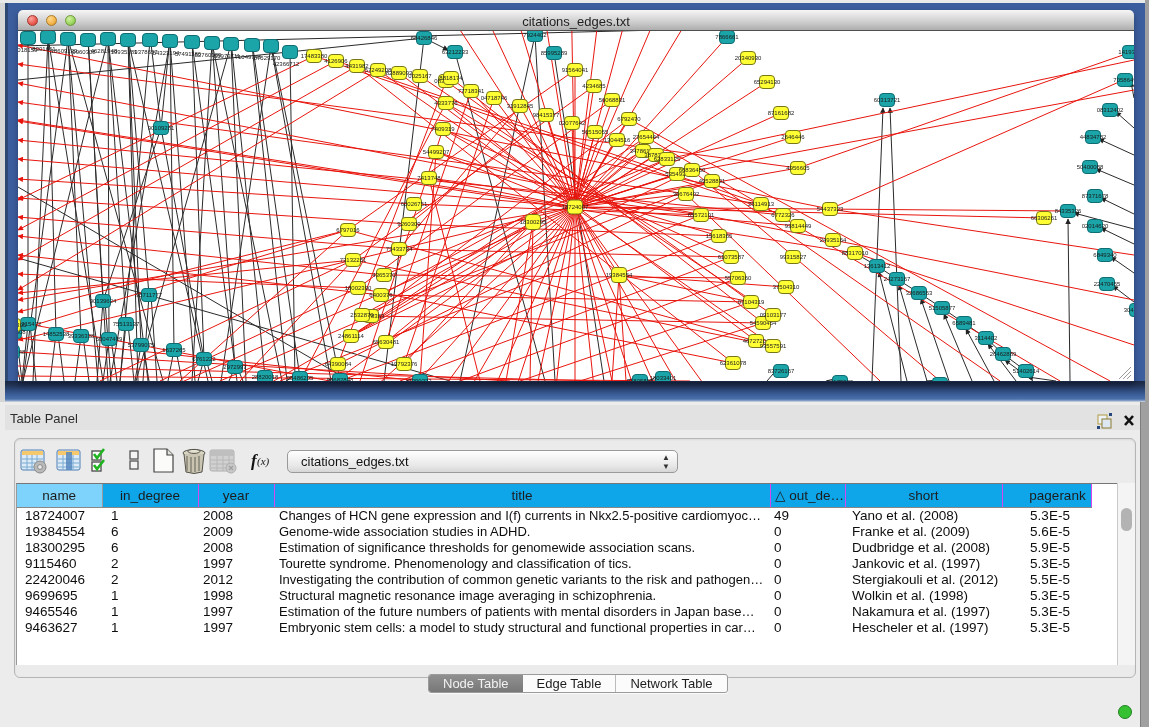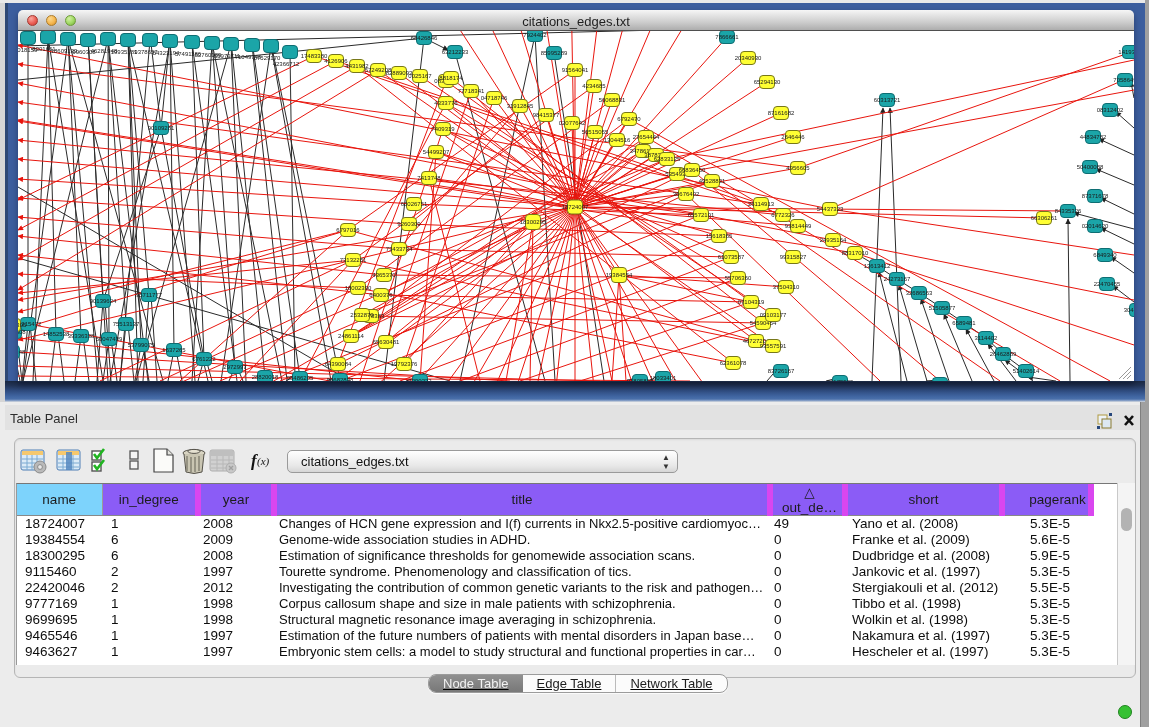--- a/index.html
+++ b/index.html
@@ -32,35 +32,35 @@
   background:#ebebeb; border:1px solid #b5b5b5; border-radius:6px;
   box-shadow: inset 0 1px 2px rgba(0,0,0,0.08); }
 #toolbar { position:absolute; left:14px; top:444px; height:34px; }
 #combo { position:absolute; left:287px; top:450px; width:391px; height:23px;
   border:1px solid #9a9a9a; border-radius:5px; background:linear-gradient(#ffffff,#e8e8e8 70%,#d6d6d6);
   font-size:13px; color:#111; line-height:21px; padding-left:13px; }
 #combo .arr { position:absolute; right:7px; top:2px; font-size:8px; color:#333; line-height:9px; text-align:center; }
 #tablewrap { position:absolute; left:16px; top:483px; width:1101px; height:182px; background:#fff;
   border-top:1px solid #777; border-left:1px solid #999; }
 table { border-collapse:collapse; table-layout:fixed; width:1074px; font-size:13.5px; }
-th { height:23px; background:#8b5cf6; font-weight:normal; color:#1c1c1c;
-  border-right:6px solid #d946ef; border-bottom:1px solid #888; text-align:center; font-size:13.5px; }
+th { height:23px; background:#0ea5e9; font-weight:normal; color:#1c1c1c;
+  border-right:1px solid #d946ef; border-bottom:1px solid #888; text-align:center; font-size:13.5px; }
 th.c1 { background:#7dd3fc; border-right:1px solid #9a9a9a; }
 td { height:16px; color:#0d0d0d; white-space:nowrap; overflow:hidden; padding:0; }
 .c1 { width:85px; } .c2 { width:96px; } .c3 { width:76px;margin-left:41px; } .c4 { width:496px; }
 .c5 { width:75px; } .c6 { width:157px;margin-left:16px; } .c7 { width:89px;padding-left:22px; }
 td.c1 { padding-left:8px; } td.c2 { padding-left:9px; } td.c3 { padding-left:5px; }
 td.c4 { padding-left:5px; font-size:13px; } td.c5 { padding-left:4px; } td.c6 { padding-left:7px; }
 td.c7 { padding-left:7px;text-align:center; }
 #vscroll { position:absolute; left:1117px; top:483px; width:18px; height:182px; background:#f4f4f4;
   border-left:1px solid #c9c9c9; }
 #vthumb { position:absolute; left:3px; top:25px; width:11px; height:23px; background:#b3b3b3; border-radius:6px; }
 #tabs { position:absolute; left:428px; top:674px; height:19px; display:flex;
-  border:1px solid #9b9b9b; border-radius:8px; overflow:hidden; background:#fbfbfb;
-  box-shadow:0 1px 1px rgba(255,255,255,0.8);text-decoration:underline; }
+  border:1px solid #9b9b9b; border-radius:3px; overflow:hidden; background:#fbfbfb;
+  box-shadow:0 1px 1px rgba(255,255,255,0.8); }
 #tabs div { font-size:13px; line-height:17px; padding:0 14px; color:#1d1d1d; }
 #tabs .sel { background:linear-gradient(#909090,#787878); color:#f2f2f2; }
 #tabs .sep { border-left:1px solid #bbb; padding:0; }
 #memory { position:absolute; right:33px; top:734px; font-size:11px; color:#1d1d1d; }
 #memdot { position:absolute; right:17px; top:705px; width:14px; height:14px; border-radius:50%;
   background:#35c132; border:1px solid #208320; }
 #rstripTop { position:absolute; left:1145px; top:0; width:4px; height:402px; background:#a0a0a0; }
 #rstripBot { position:absolute; left:1140px; top:402px; width:9px; height:325px; background:#a0a0a0;
   border-left:1px solid #7f7f7f; }
 </style></head>
@@ -752,29 +752,20 @@
 <tr>
             <td class="c1">22420046</td>
             <td class="c2">2</td>
             <td class="c3">2012</td>
             <td class="c4">Investigating the contribution of common genetic variants to the risk and pathogen…</td>
             <td class="c5">0</td>
             <td class="c6">Stergiakouli et al. (2012)</td>
             <td class="c7">5.5E‑5</td>
           </tr>
 <tr>
-            <td class="c1">9777169</td>
-            <td class="c2">1</td>
-            <td class="c3">1998</td>
-            <td class="c4">Corpus callosum shape and size in male patients with schizophrenia.</td>
-            <td class="c5">0</td>
-            <td class="c6">Tibbo et al. (1998)</td>
-            <td class="c7">5.3E‑5</td>
-          </tr>
-<tr>
             <td class="c1">9699695</td>
             <td class="c2">1</td>
             <td class="c3">1998</td>
             <td class="c4">Structural magnetic resonance image averaging in schizophrenia.</td>
             <td class="c5">0</td>
             <td class="c6">Wolkin et al. (1998)</td>
             <td class="c7">5.3E‑5</td>
           </tr>
 <tr>
             <td class="c1">9465546</td>

